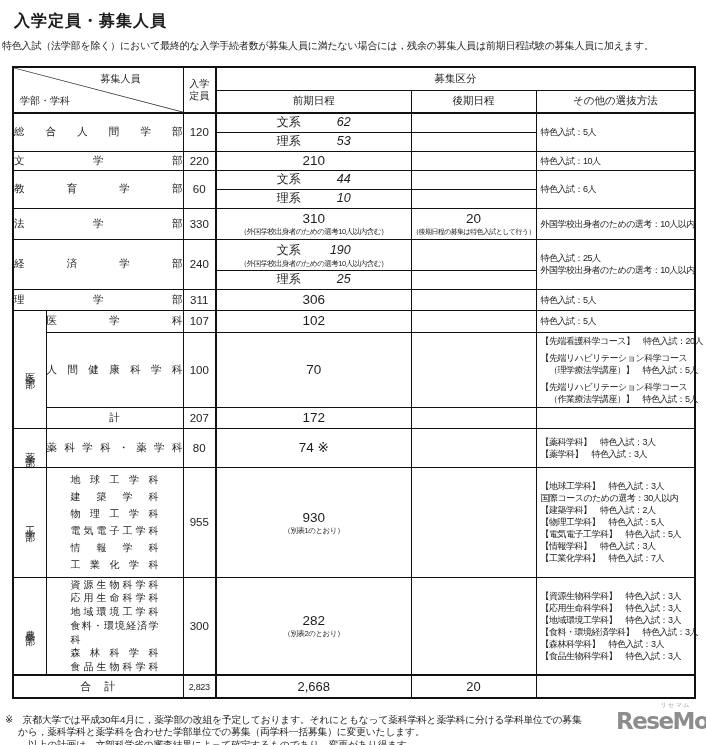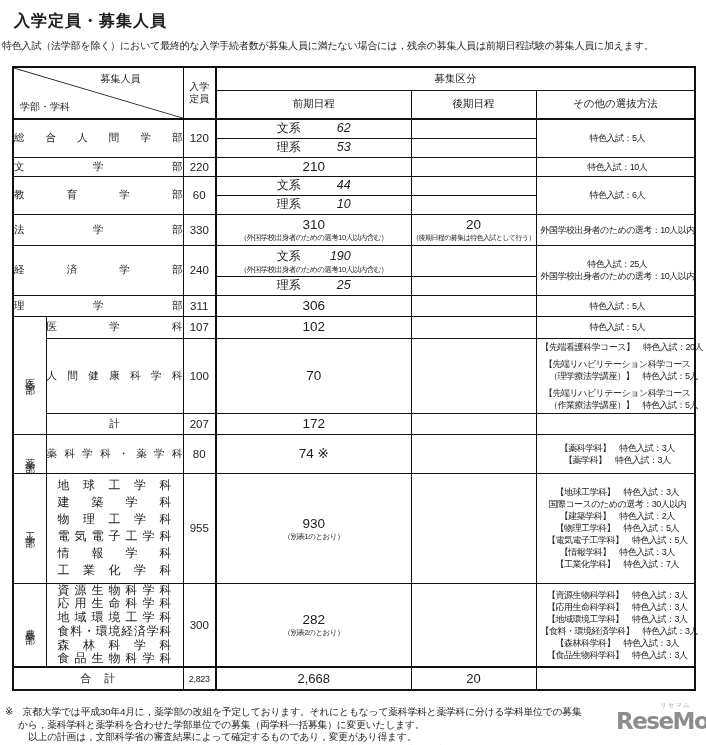--- a/index.html
+++ b/index.html
@@ -31,37 +31,37 @@
   .c-bl { position: absolute; bottom: 4px; left: 6px; font-size: 10px; }
   th.caph { font-size: 10px; line-height: 12px; }
   .divh, .colh { font-size: 10.5px; }
 
   .fname { font-size: 10.5px; text-align: justify; text-align-last: justify; padding: 0 30px 0 35px; }
   .dname { font-size: 10.5px; text-align: justify; text-align-last: justify; padding: 0 12px; margin-top: 8px; }
   .kei-label { font-size: 10.5px; }
   .group-cell { padding: 0; }
   .vlabel { writing-mode: vertical-rl; display: inline-block; font-size: 10px; letter-spacing: 3px; }
 
-  .dept-line { font-size: 12px; text-align: justify; text-align-last: justify; padding: 0 11px; }
+  .dept-line { font-size: 10px; text-align: justify; text-align-last: justify; padding: 0 24px; }
   .lh-ko .dept-line { line-height: 17px; }
   .lh-no .dept-line { line-height: 13.8px; }
 
   .cap { font-size: 11.5px; }
   .cap-sm { font-size: 9px; letter-spacing: -0.3px; }
 
   .split { display: flex; justify-content: center; align-items: baseline; gap: 22px; }
   .slabel { font-size: 12px; }
   .sval { min-width: 28px; text-align: right; font-size: 12.5px; font-style: italic; }
   .bignum { font-size: 13.5px; line-height: 16px; }
   .cnote { font-size: 7.5px; letter-spacing: -0.5px; white-space: nowrap; line-height: 9px; }
   .cnote-late { font-size: 7px; letter-spacing: -0.6px; white-space: nowrap; line-height: 9px; }
   .total-num { font-size: 13px; }
   .total-label { font-size: 11px; letter-spacing: 1px; }
 
-  td.other { text-align: center; padding: 2px 0 2px 4px; }
+  td.other { text-align: left; padding: 2px 0 2px 4px; }
   .oline { font-size: 9px; letter-spacing: -0.5px; white-space: nowrap; line-height: 12px; }
   .gap-b { margin-bottom: 5px; }
 
   .notes { margin: 15px 0 0 5px; }
   .note-line { font-size: 9.8px; line-height: 12.4px; letter-spacing: -0.2px; white-space: nowrap; }
   .indent1 { padding-left: 13px; }
   .indent2 { padding-left: 23px; }
 
   .logo { position: absolute; left: 616px; top: 702px; width: 88px; color: #8d8d8d; }
   .logo-kana { display: block; font-size: 6px; line-height: 7px; letter-spacing: 1.5px; text-align: right; padding-right: 13px; color: #9a9a9a; }
@@ -91,21 +91,21 @@
           </svg>
       <span class="c-tr">募集人員</span>
       <span class="c-bl">学部・学科</span>
     </th>
     <th class="caph thickR" rowspan="2">
       <div>入学</div>
       <div>定員</div>
     </th>
     <th class="divh" colspan="3">募集区分</th>
   </tr>
-  <tr class="hr2" style="height:29px">
+  <tr class="hr2" style="height:23px">
     <th class="colh">前期日程</th>
     <th class="colh">後期日程</th>
     <th class="colh">その他の選抜方法</th>
   </tr>
 
   <tr style="height:19px">
     <td colspan="2" rowspan="2" class="fname">総合人間学部</td>
     <td rowspan="2" class="cap thickR">120</td>
     <td>
       <div class="split">

